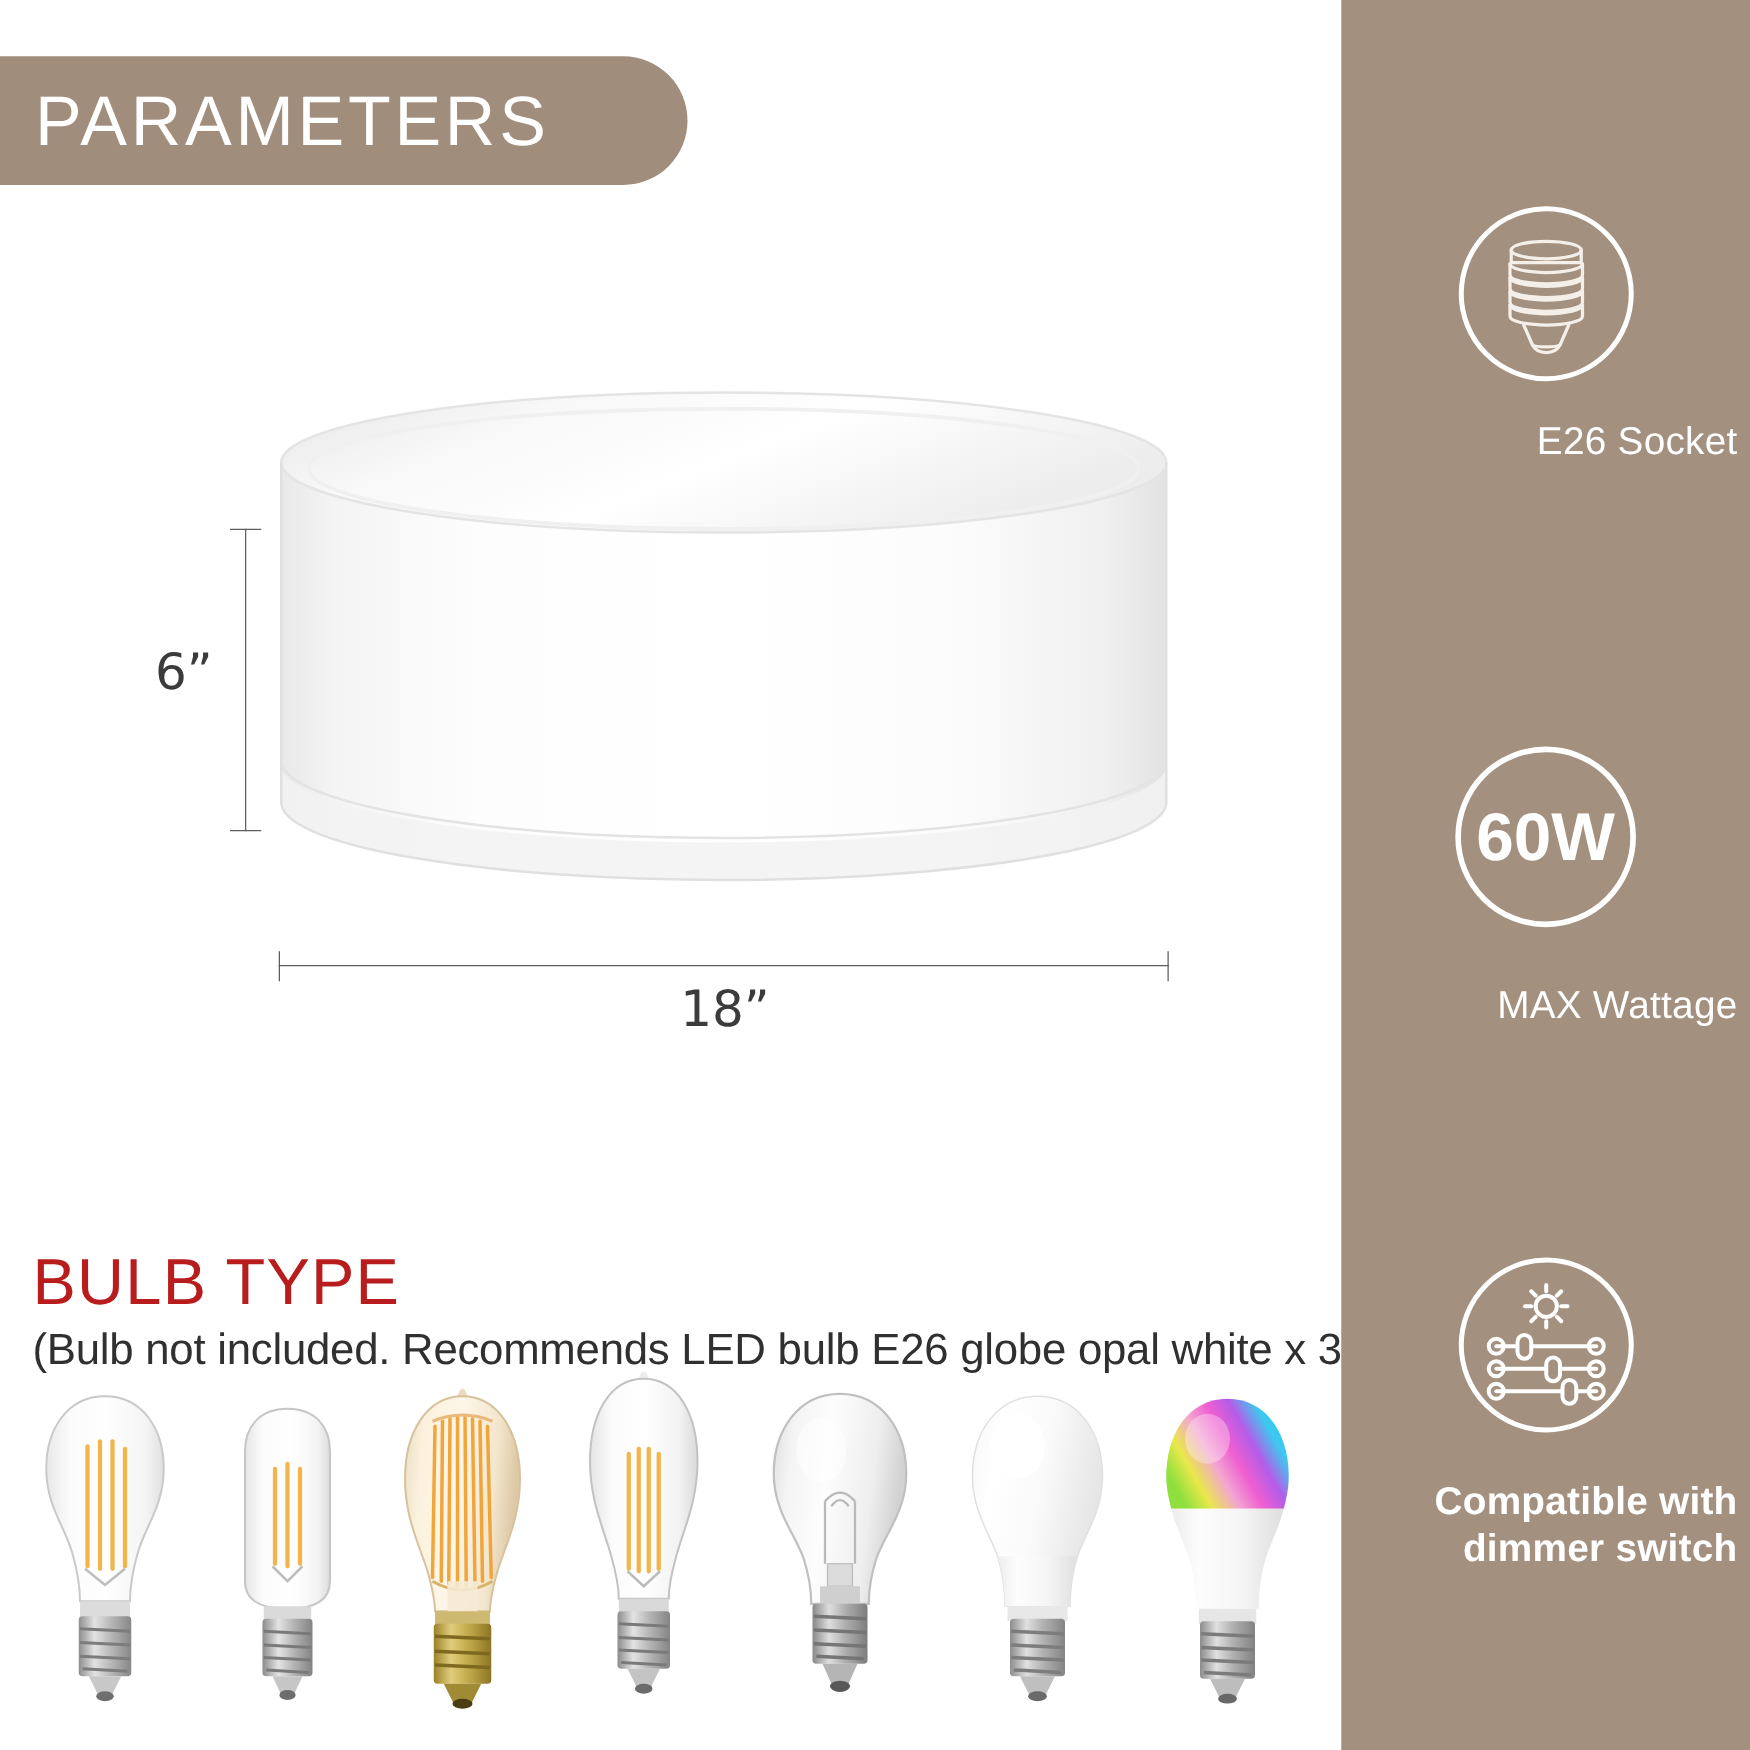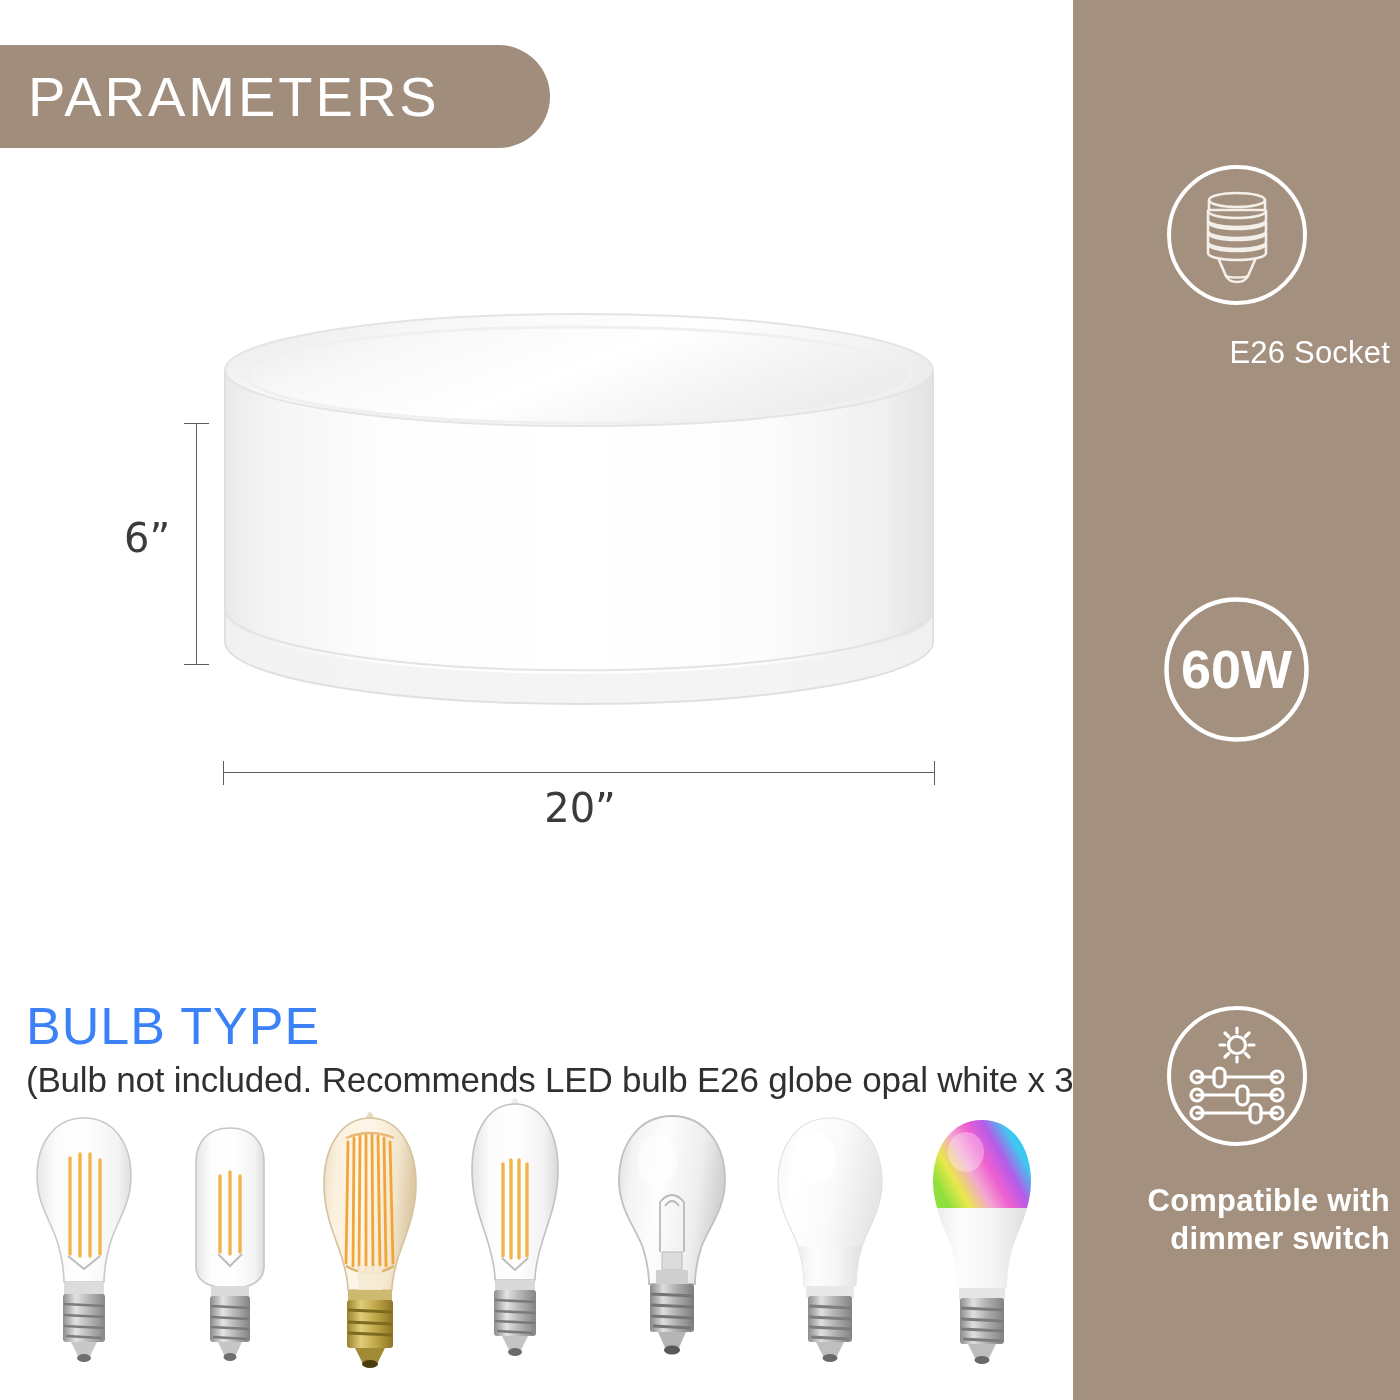--- a/index.html
+++ b/index.html
@@ -124,21 +124,21 @@
     color: #3b3b3b;
     font-family: "DejaVu Sans", sans-serif;
   }
 
   
   #bulb-type-heading {
     position: absolute;
     left: 26px;
     top: 996px;
     font-size: 52px;
-    color: #3b82f6;
+    color: #b91c1c;
     letter-spacing: 1px;
     font-weight: 400;
     white-space: nowrap;
   }
   #bulb-type-note {
     position: absolute;
     left: 26px;
     top: 1060px;
     font-size: 35px;
     color: #303030;
@@ -248,21 +248,21 @@
     </div>
 
     <div id="dim-vertical"></div>
     <div class="tick-h" id="tick-top"></div>
     <div class="tick-h" id="tick-bottom"></div>
     <div id="dim-vertical-label">6”</div>
 
     <div id="dim-horizontal"></div>
     <div class="tick-v" id="tick-left"></div>
     <div class="tick-v" id="tick-right"></div>
-    <div id="dim-horizontal-label">20”</div>
+    <div id="dim-horizontal-label">18”</div>
 
     <div id="bulb-type-heading">BULB TYPE</div>
     <div id="bulb-type-note">(Bulb not included. Recommends LED bulb E26 globe opal white x 3)</div>
 
     <div id="bulb-row">
 
       <div class="bulb-slot" style="left:30px; bottom:12px;">
         <svg width="108" height="258" viewBox="0 0 108 258">
           <defs>
             <linearGradient id="g1glass" x1="0" y1="0" x2="1" y2="0">
@@ -578,20 +578,21 @@
       <div class="feature-label">E26 Socket</div>
     </div>
 
     <div class="feature" id="feature-wattage">
       <div class="feature-icon-wrap">
         <svg width="155" height="155" viewBox="0 0 155 155">
           <circle cx="77.5" cy="77.5" r="70" fill="none" stroke="#ffffff" stroke-width="4.5"></circle>
           <text x="77.5" y="96" text-anchor="middle" fill="#ffffff" font-family="Liberation Sans, sans-serif" font-size="54" font-weight="bold">60W</text>
         </svg>
       </div>
+      <div class="feature-label">MAX Wattage</div>
     </div>
 
     <div class="feature" id="feature-dimmer">
       <div class="feature-icon-wrap">
         <svg width="152" height="152" viewBox="0 0 152 152">
           <circle cx="76" cy="76" r="68" fill="none" stroke="#ffffff" stroke-width="4"></circle>
 
           <g stroke="#ffffff" stroke-width="3.2" fill="none" stroke-linecap="round">
             <circle cx="76" cy="45" r="8.5"></circle>
             <path d="M76,28 L76,33"></path>

